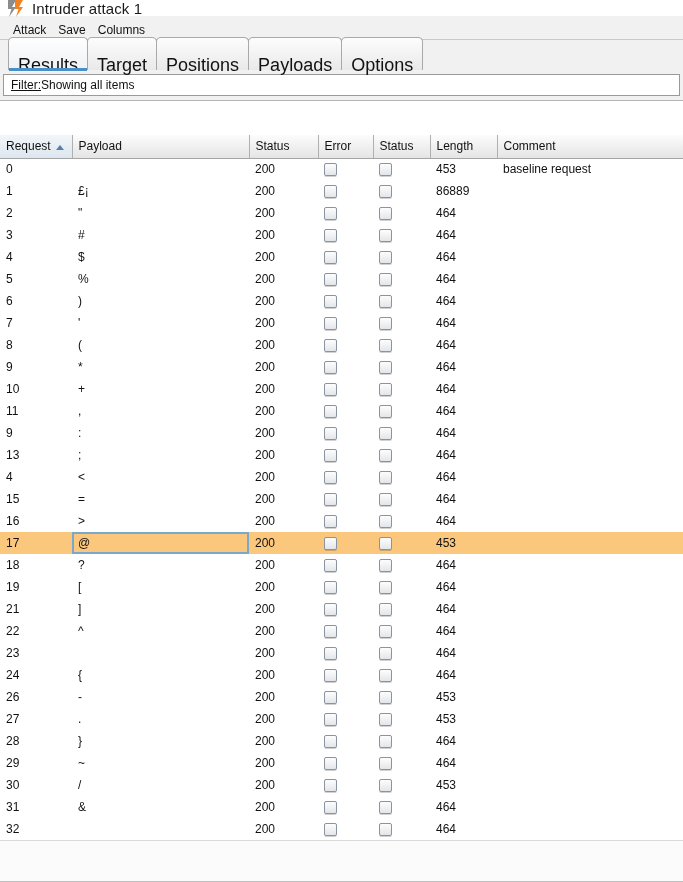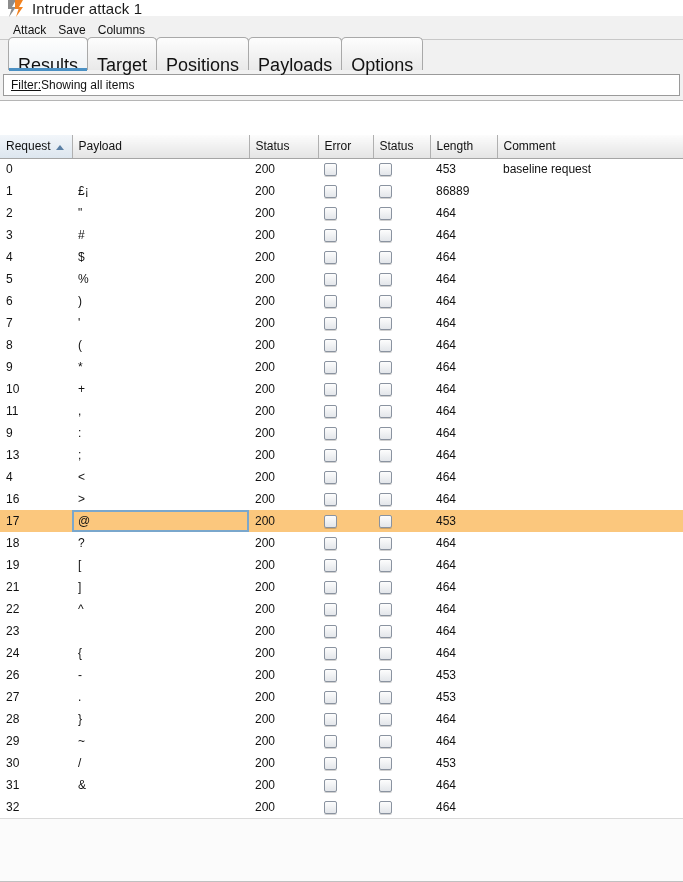--- a/index.html
+++ b/index.html
@@ -414,20 +414,29 @@
           <tr class="row">
             <td class="cell-request">4</td>
             <td class="cell-payload">&lt;</td>
             <td class="cell-status">200</td>
             <td class="cell-error"><span class="cb"></span></td>
             <td class="cell-timeout"><span class="cb"></span></td>
             <td class="cell-length">464</td>
             <td class="cell-comment"></td>
           </tr>
           <tr class="row">
+            <td class="cell-request">15</td>
+            <td class="cell-payload">=</td>
+            <td class="cell-status">200</td>
+            <td class="cell-error"><span class="cb"></span></td>
+            <td class="cell-timeout"><span class="cb"></span></td>
+            <td class="cell-length">464</td>
+            <td class="cell-comment"></td>
+          </tr>
+          <tr class="row">
             <td class="cell-request">16</td>
             <td class="cell-payload">&gt;</td>
             <td class="cell-status">200</td>
             <td class="cell-error"><span class="cb"></span></td>
             <td class="cell-timeout"><span class="cb"></span></td>
             <td class="cell-length">464</td>
             <td class="cell-comment"></td>
           </tr>
           <tr class="row selected">
             <td class="cell-request">17</td>

